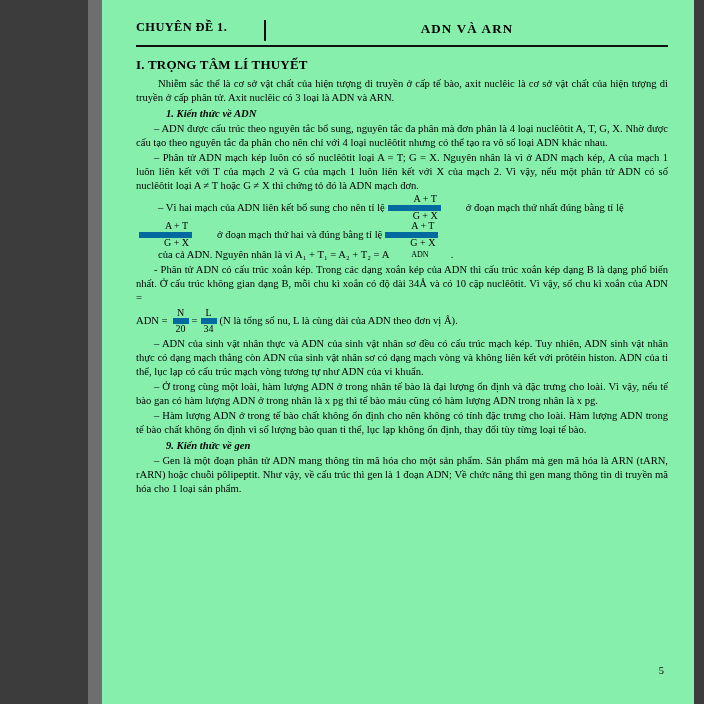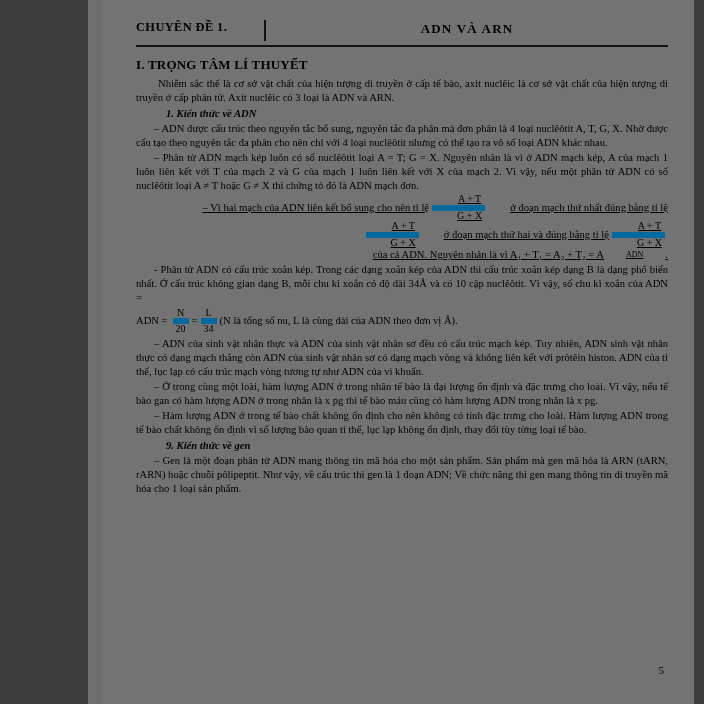--- a/index.html
+++ b/index.html
@@ -35,21 +35,21 @@
     position: absolute;
     right: 0; top: 0;
     width: 10px; height: 704px;
     background: #3c3c3c;
   }
   .paper {
     position: absolute;
     left: 102px; top: 0;
     width: 592px;
     height: 704px;
-    background: #737373;
+    background: #86efac;
     box-sizing: border-box;
     padding: 14px 26px 10px 34px;
     font-size: 10.6px;
     line-height: 1.33;
     color: #000;
   }
   
   .hdr {
     display: flex;
     align-items: stretch;
@@ -97,25 +97,24 @@
   p.dash { text-indent: 18px; }
   .sub {
     font-style: italic;
     font-weight: bold;
     text-indent: 30px;
     margin: 2px 0 1px 0;
   }
   .frac-line {
     display: flex;
     align-items: center;
-    justify-content: flex-end;
+    justify-content: flex-start;
     flex-wrap: wrap;
     text-align: justify;
     margin: 1px 0;
-    text-decoration: underline;
   }
   .frac {
     display: inline-flex;
     flex-direction: column;
     align-items: center;
     vertical-align: middle;
     margin: 0 3px;
     line-height: 1.05;
     font-size: 10px;
   }

